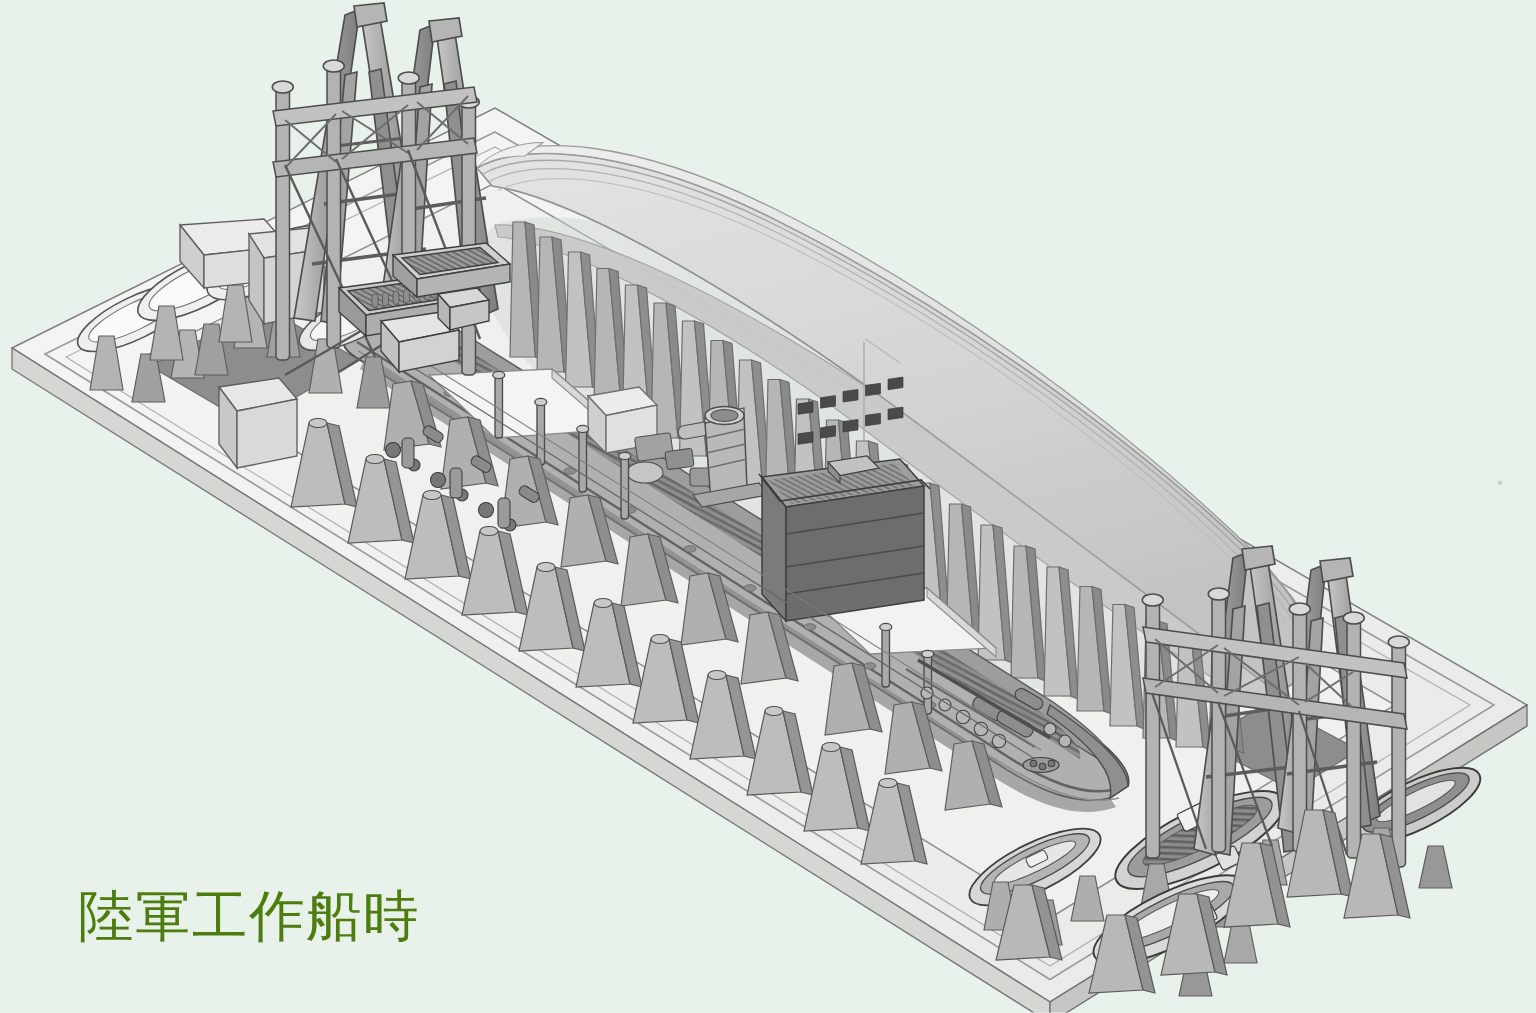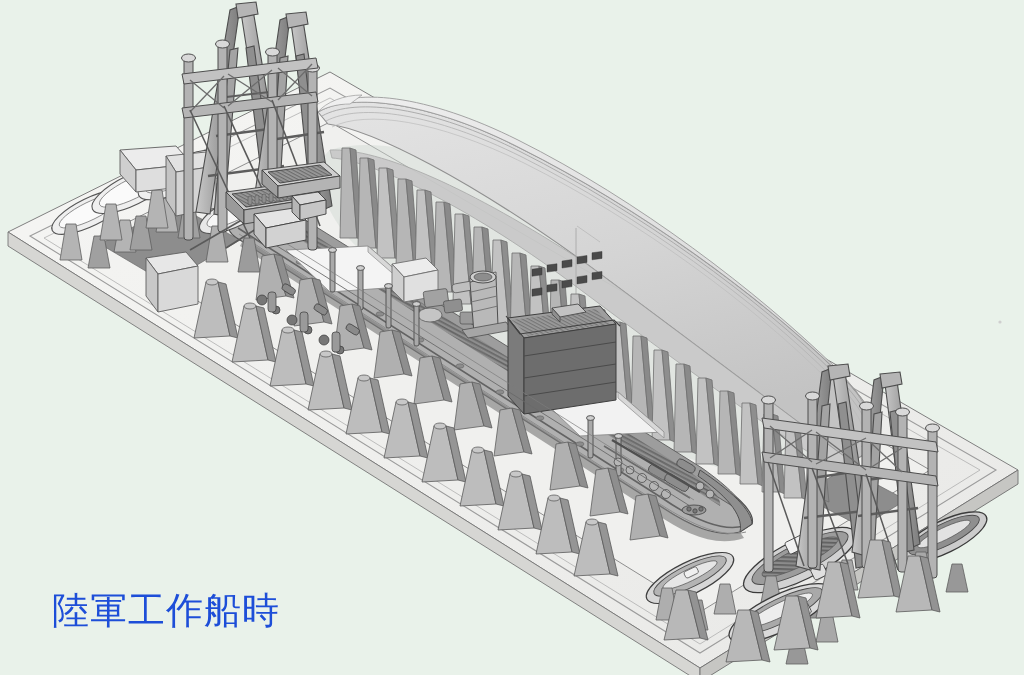--- a/index.html
+++ b/index.html
@@ -625,13 +625,13 @@
     <rect x="300" y="312" width="8" height="20" rx="3" fill="#9a9a9a"></rect>
     <rect x="332" y="332" width="8" height="20" rx="3" fill="#9a9a9a"></rect>
     <rect x="282" y="286" width="14" height="7" rx="3" fill="#8a8a8a" transform="rotate(32 289 289)"></rect>
     <rect x="314" y="306" width="14" height="7" rx="3" fill="#8a8a8a" transform="rotate(32 321 309)"></rect>
     <rect x="346" y="326" width="14" height="7" rx="3" fill="#8a8a8a" transform="rotate(32 353 329)"></rect>
   </g>
 
   <circle cx="1000" cy="322" r="1.6" fill="#cfcfcf"></circle>
 </svg>
 
-<div id="caption" style="color: #1d4ed8;">陸軍工作船時</div>
+<div id="caption" style="color: #4d7c0f;">陸軍工作船時</div>
 
 </body></html>

